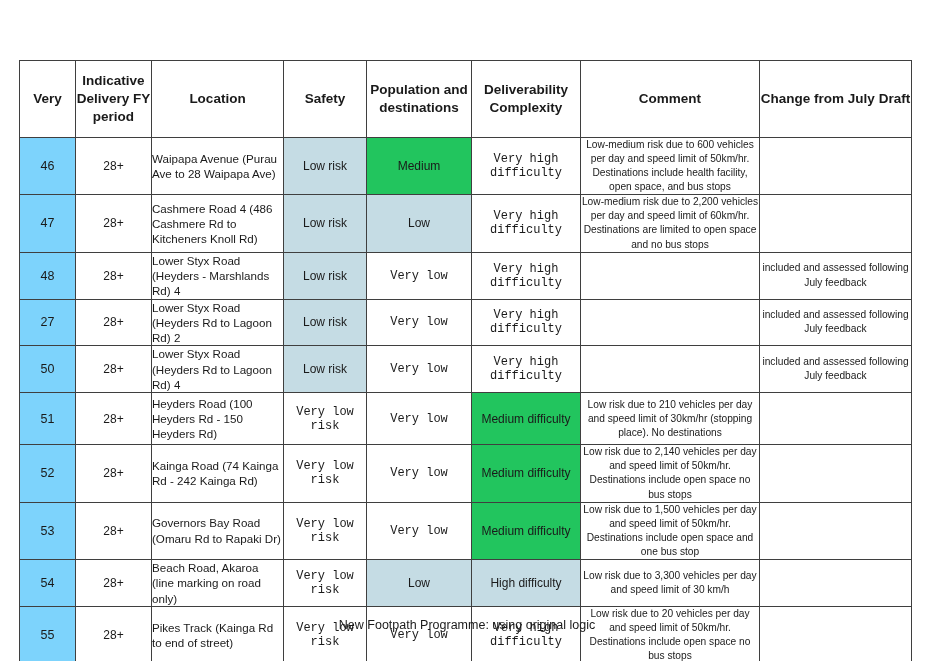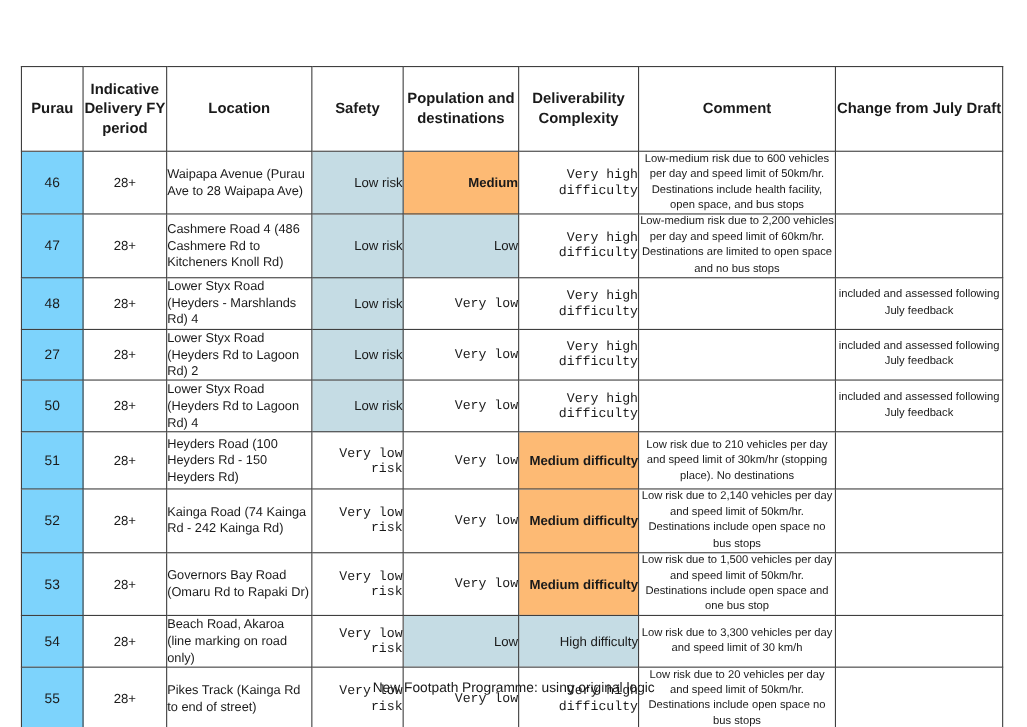--- a/index.html
+++ b/index.html
@@ -67,41 +67,41 @@
   }
   td.location-cell {
     font-size: 11.6px;
     line-height: 1.32;
     padding: 2px 4px 2px 5px;
     text-align: left;
   }
   td.safety-cell,
   td.pop-cell,
   td.deliv-cell {
-    text-align: right;
+    text-align: center;
     font-size: 12px;
   }
   td.comment-cell {
     font-size: 10.2px;
     line-height: 1.38;
     padding: 1px 3px 1px 4px;
     text-align: center;
     vertical-align: top;
   }
   td.change-cell {
     font-size: 10.2px;
     line-height: 1.38;
     padding: 1px 3px 1px 4px;
     text-align: center;
     vertical-align: top;
   }
   
   .fill-none   { background: #ffffff; font-family: Liberation Mono, monospace; }
   .fill-light  { background: #c5dce4; }
-  .fill-medium { background: #fdba74; font-weight: bold; }
+  .fill-medium { background: #22c55e; }
 
   .caption {
     position: absolute;
     left: 0;
     top: 618px;
     width: 934px;
     text-align: center;
     font-size: 12.5px;
     color: #1a1a1a;
   }
@@ -117,21 +117,21 @@
         <col class="c-fy">
         <col class="c-location">
         <col class="c-safety">
       <col class="c-pop">
         <col class="c-deliv">
         <col class="c-comment">
         <col class="c-change">
     </colgroup>
     <thead>
       <tr>
-        <th>Purau</th>
+        <th>Very</th>
         <th>Indicative Delivery FY period</th>
         <th>Location</th>
         <th>Safety</th>
         <th>Population and destinations</th>
         <th>Deliverability Complexity</th>
         <th>Comment</th>
         <th>Change from July Draft</th>
       </tr>
     </thead>
     <tbody id="table-body">

